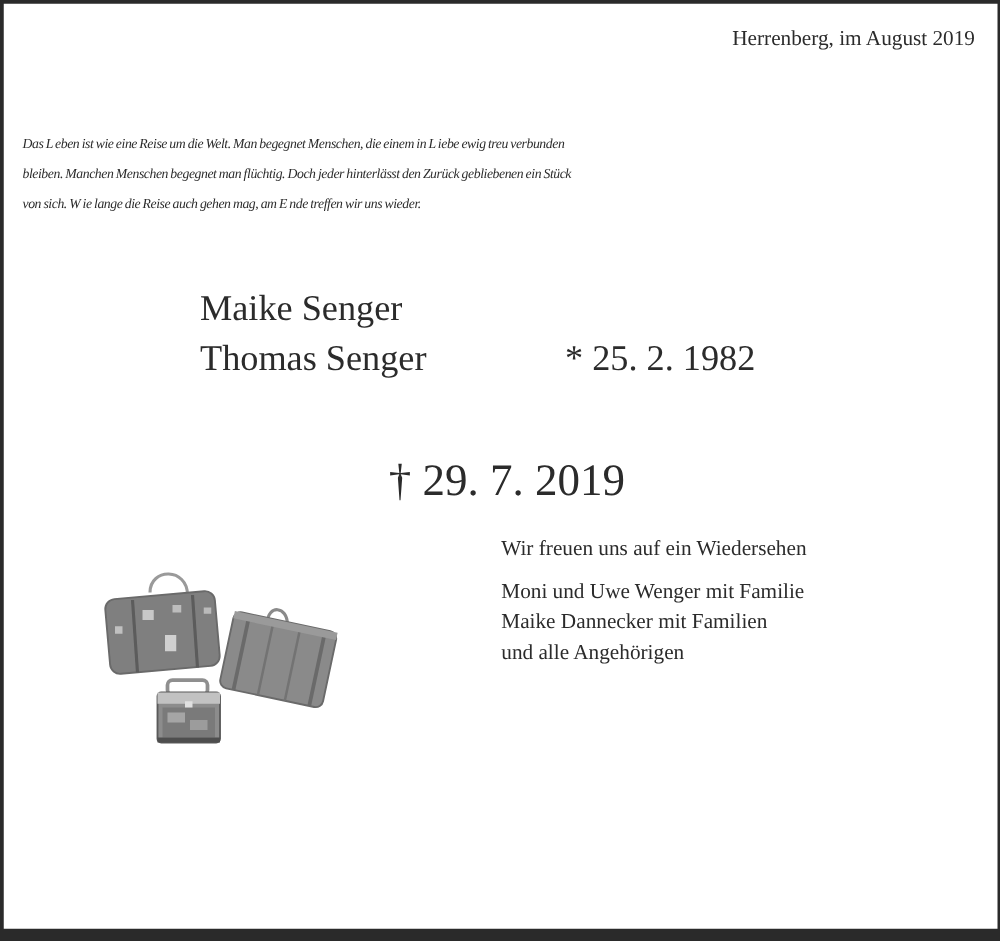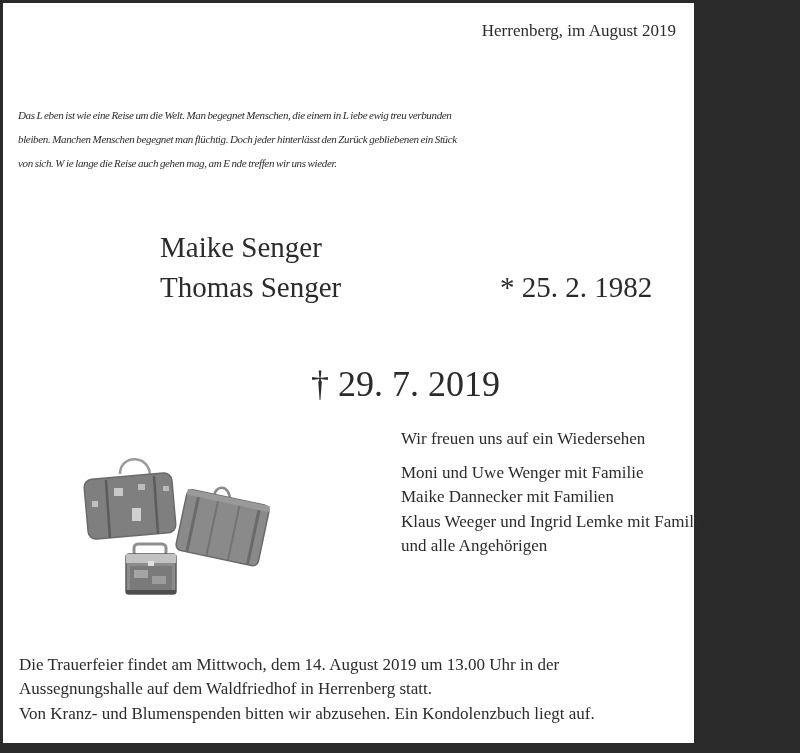--- a/index.html
+++ b/index.html
@@ -12,21 +12,21 @@
       height: 753px;
       position: relative;
       overflow: hidden;
       font-family: "Liberation Serif", "DejaVu Serif", serif;
       color: #2b2b2b;
     }
     .page {
       position: absolute;
       left: 3px;
       top: 3px;
-      width: 691px;
+      width: 795px;
       height: 740px;
       background: #ffffff;
     }
     .place-date {
       position: absolute;
       right: 18px;
       top: 18px;
       font-size: 17px;
       white-space: nowrap;
     }
@@ -45,21 +45,20 @@
     .names {
       position: absolute;
       left: 157px;
       top: 224px;
       font-size: 29px;
       line-height: 40px;
     }
     .name-row {
       display: flex;
       white-space: nowrap;
-      gap: 48px;
     }
     .name-row .nm { width: 292px; }
     .death {
       position: absolute;
       left: 308px;
       top: 360px;
       font-size: 36px;
       white-space: nowrap;
     }
     .luggage {
@@ -146,23 +145,17 @@
       <rect x="74" y="130" width="14" height="8" fill="#9c9c9c"></rect>
       <rect x="70" y="115" width="6" height="5" fill="#e0e0e0"></rect>
       <rect x="48" y="144" width="50" height="4" fill="#4e4e4e"></rect>
     </svg>
   </div>
 
   <div class="mourners">
     <div class="greeting">Wir freuen uns auf  ein Wiedersehen</div>
     <div>Moni und Uwe Wenger mit Familie</div>
     <div>Maike Dannecker mit Familien</div>
-    <div>Klaus Weeger und Ingrid Lemke mit Familie</div>
     <div>und alle Angehörigen</div>
   </div>
 
-  <div class="ceremony">
-    <div>Die Trauerfeier findet am Mittwoch, dem 14. August 2019 um 13.00 Uhr in der</div>
-    <div>Aussegnungshalle auf  dem Waldfriedhof  in Herrenberg statt.</div>
-    <div>Von Kranz- und Blumenspenden bitten wir abzusehen. Ein Kondolenzbuch liegt auf.</div>
-  </div>
 
 </div>
 
 </body></html>

